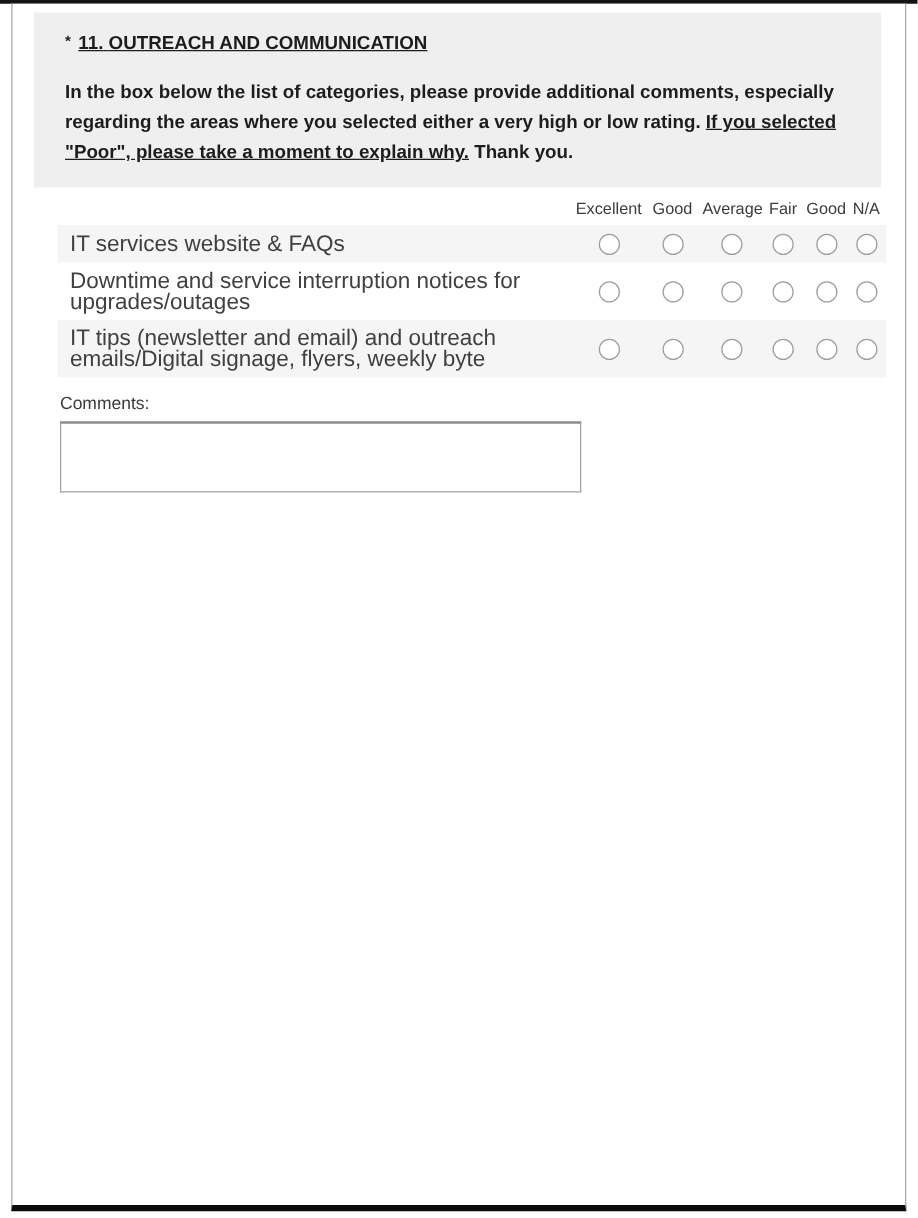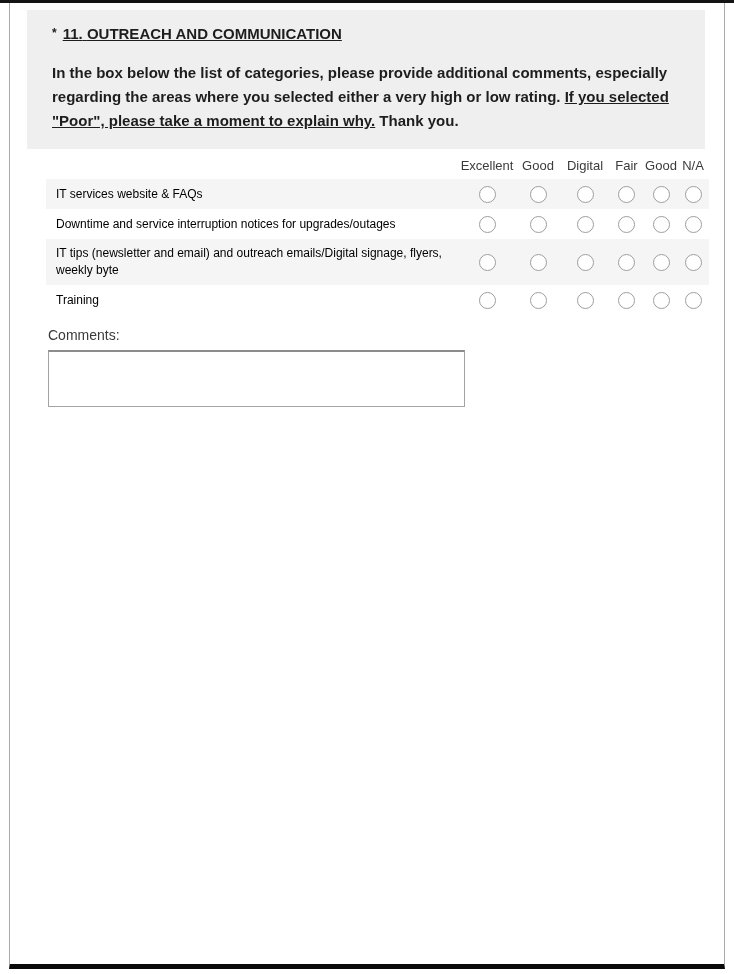--- a/index.html
+++ b/index.html
@@ -87,22 +87,22 @@
   .matrix-row {
     display: flex;
     align-items: center;
     min-height: 30px;
     padding: 6px 0;
     box-sizing: border-box;
   }
   .matrix-row.alt { background: #f5f5f5; }
   .row-label {
     flex: 1;
-    font-size: 12px;
-    color: #000000;
+    font-size: 18px;
+    color: #404040;
     line-height: 17px;
     padding: 0 8px 0 10px;
   }
   .radio-cell {
     display: flex;
     align-items: center;
     justify-content: center;
     align-self: stretch;
   }
   .radio {
@@ -153,21 +153,21 @@
     </div>
     <p class="question-paragraph"><span>In the box below the list of categories, please provide additional comments, especially regarding the areas where you selected either a very high or low rating. </span><span class="underlined">If you selected "Poor", please take a moment to explain why.</span><span> Thank you.</span></p>
   </div>
 
   <div class="matrix">
     <div class="matrix-header">
       <div class="spacer"></div>
 
     <div class="col-head" style="width: 54px;">Excellent</div>
         <div class="col-head" style="width: 48px;">Good</div>
-        <div class="col-head" style="width: 46px;">Digital</div>
+        <div class="col-head" style="width: 46px;">Average</div>
         <div class="col-head" style="width: 37px;">Fair</div>
         <div class="col-head" style="width: 32px;">Good</div>
         <div class="col-head" style="width: 32px;">N/A</div>
       </div>
     <div>
 
     <div class="matrix-row alt">
           <div class="row-label">IT services website &amp; FAQs</div>
           <div class="radio-cell" style="width: 54px;">
             <span class="radio" role="radio" aria-checked="false"></span>
@@ -223,41 +223,20 @@
           <div class="radio-cell" style="width: 37px;">
             <span class="radio" role="radio" aria-checked="false"></span>
           </div>
           <div class="radio-cell" style="width: 32px;">
             <span class="radio" role="radio" aria-checked="false"></span>
           </div>
           <div class="radio-cell" style="width: 32px;">
             <span class="radio" role="radio" aria-checked="false"></span>
           </div>
         </div>
-        <div class="matrix-row">
-          <div class="row-label">Training</div>
-          <div class="radio-cell" style="width: 54px;">
-            <span class="radio" role="radio" aria-checked="false"></span>
-          </div>
-          <div class="radio-cell" style="width: 48px;">
-            <span class="radio" role="radio" aria-checked="false"></span>
-          </div>
-          <div class="radio-cell" style="width: 46px;">
-            <span class="radio" role="radio" aria-checked="false"></span>
-          </div>
-          <div class="radio-cell" style="width: 37px;">
-            <span class="radio" role="radio" aria-checked="false"></span>
-          </div>
-          <div class="radio-cell" style="width: 32px;">
-            <span class="radio" role="radio" aria-checked="false"></span>
-          </div>
-          <div class="radio-cell" style="width: 32px;">
-            <span class="radio" role="radio" aria-checked="false"></span>
-          </div>
-        </div>
       </div>
   </div>
 
   <div class="comments-section">
     <div class="comments-label">Comments:</div>
     <textarea class="comments-box" aria-label="Comments:" style=""></textarea>
   </div>
 
 </div>
 

